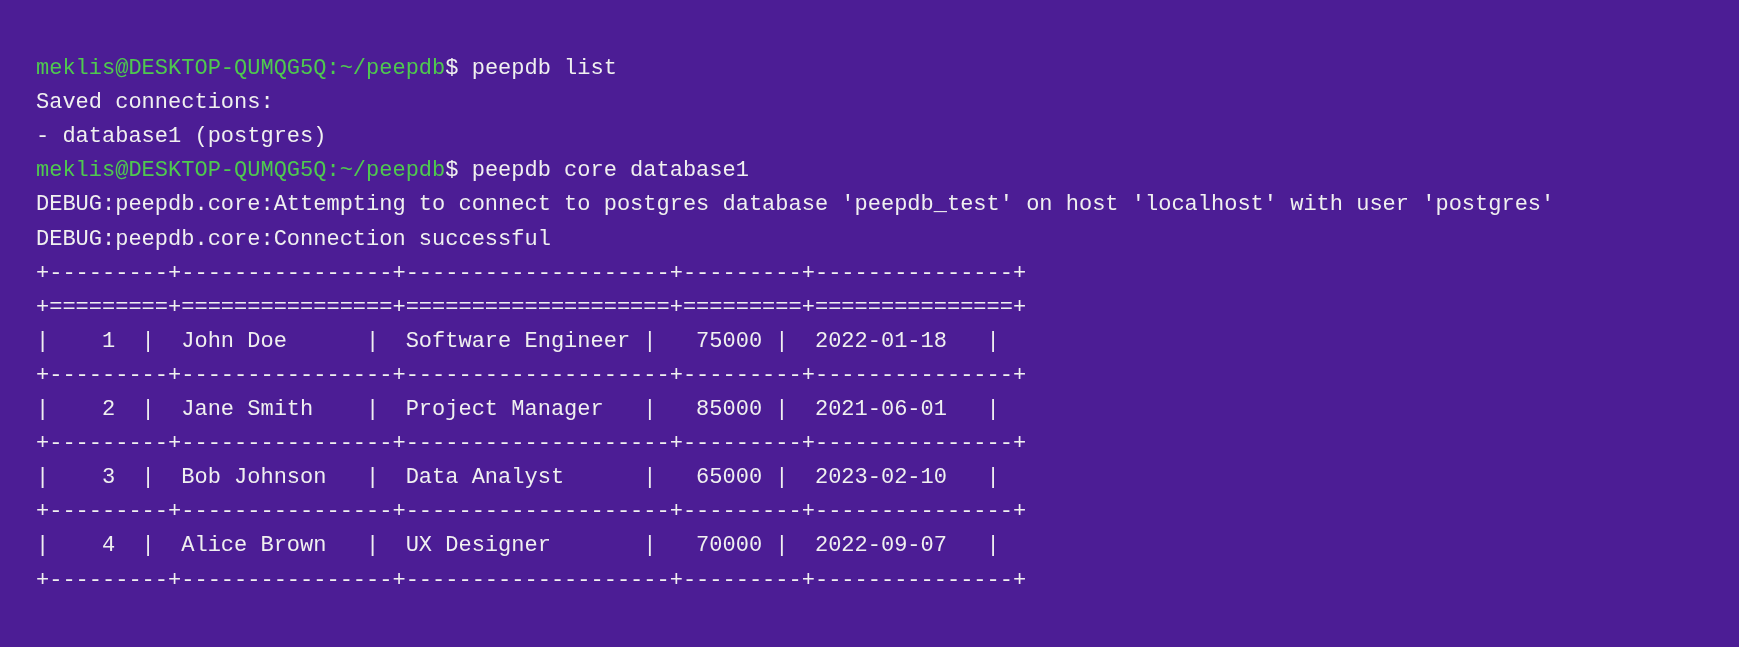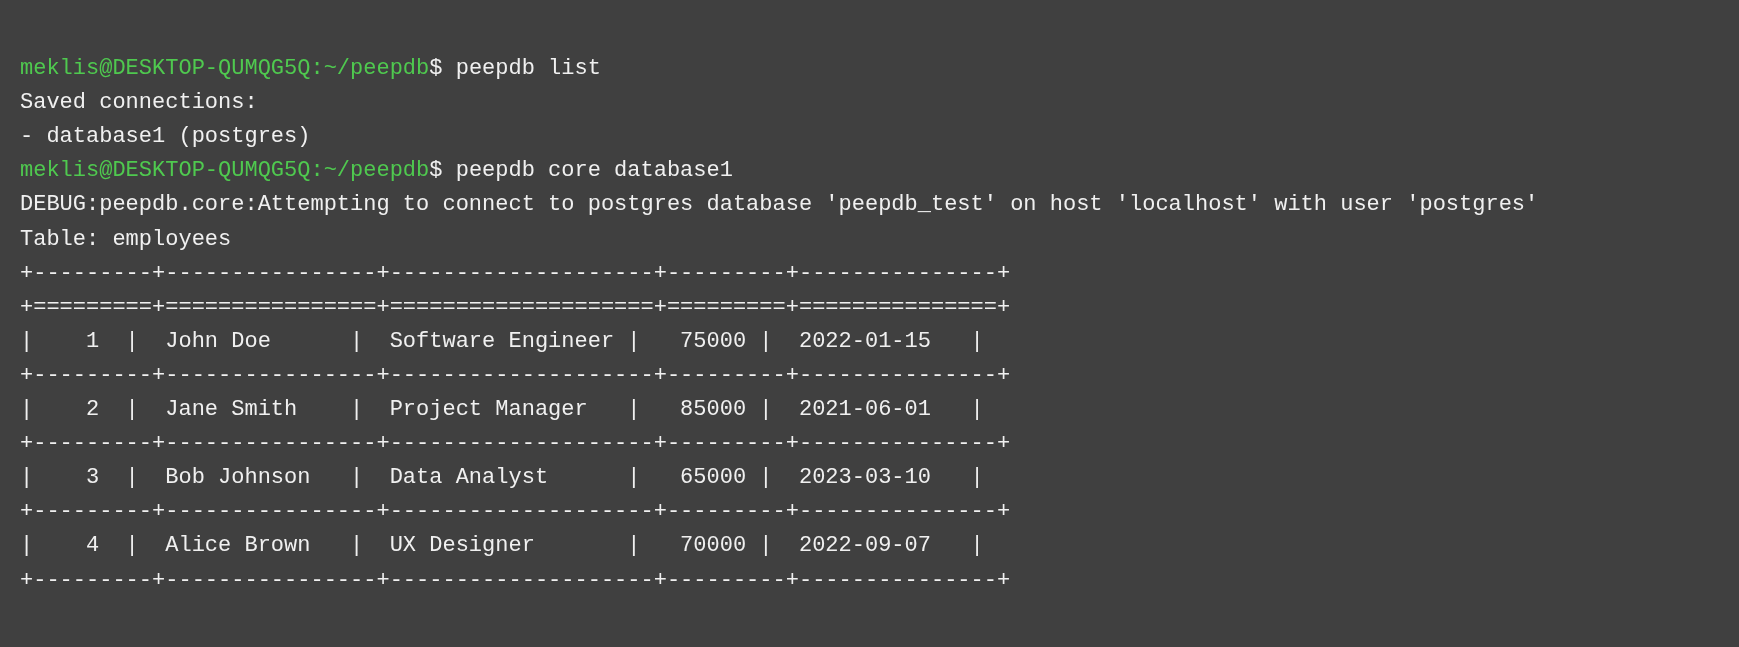--- a/index.html
+++ b/index.html
@@ -13,22 +13,22 @@
       width: 1739px;
       height: 647px;
       overflow: hidden;
       display: flex;
       align-items: stretch;
     }
 
     .terminal {
       width: 100%;
       height: 100%;
-      background-color: #404040;
-      padding: 18px 20px;
+      background-color: #4c1d95;
+      padding: 18px 36px;
       font-family: 'Courier New', Courier, monospace;
       font-size: 22px;
       line-height: 1.55;
       color: #f0f0f0;
       white-space: pre;
     }
 
     .prompt-green {
       color: #4fc94f;
     }
@@ -39,25 +39,25 @@
   </style>
 </head>
 <body>
 
 <div class="terminal">
 <span><span class="prompt-green">meklis@DESKTOP-QUMQG5Q:~/peepdb</span><span class="prompt-white">$ peepdb list</span>
 </span><span>Saved connections:
 - database1 (postgres)
 </span><span><span class="prompt-green">meklis@DESKTOP-QUMQG5Q:~/peepdb</span><span class="prompt-white">$ peepdb core database1</span>
 </span><span>DEBUG:peepdb.core:Attempting to connect to postgres database 'peepdb_test' on host 'localhost' with user 'postgres'
-</span><span>Table: employees
+</span><span>DEBUG:peepdb.core:Connection successful
 </span><span>+---------+----------------+--------------------+---------+---------------+
 </span><span>+=========+================+====================+=========+===============+
-</span><span>|    1  |  John Doe      |  Software Engineer |   75000 |  2022-01-15   |
+</span><span>|    1  |  John Doe      |  Software Engineer |   75000 |  2022-01-18   |
 </span><span>+---------+----------------+--------------------+---------+---------------+
 </span><span>|    2  |  Jane Smith    |  Project Manager   |   85000 |  2021-06-01   |
 </span><span>+---------+----------------+--------------------+---------+---------------+
-</span><span>|    3  |  Bob Johnson   |  Data Analyst      |   65000 |  2023-03-10   |
+</span><span>|    3  |  Bob Johnson   |  Data Analyst      |   65000 |  2023-02-10   |
 </span><span>+---------+----------------+--------------------+---------+---------------+
 </span><span>|    4  |  Alice Brown   |  UX Designer       |   70000 |  2022-09-07   |
 </span><span>+---------+----------------+--------------------+---------+---------------+
 </span>
 </div>
 
 </body></html>

